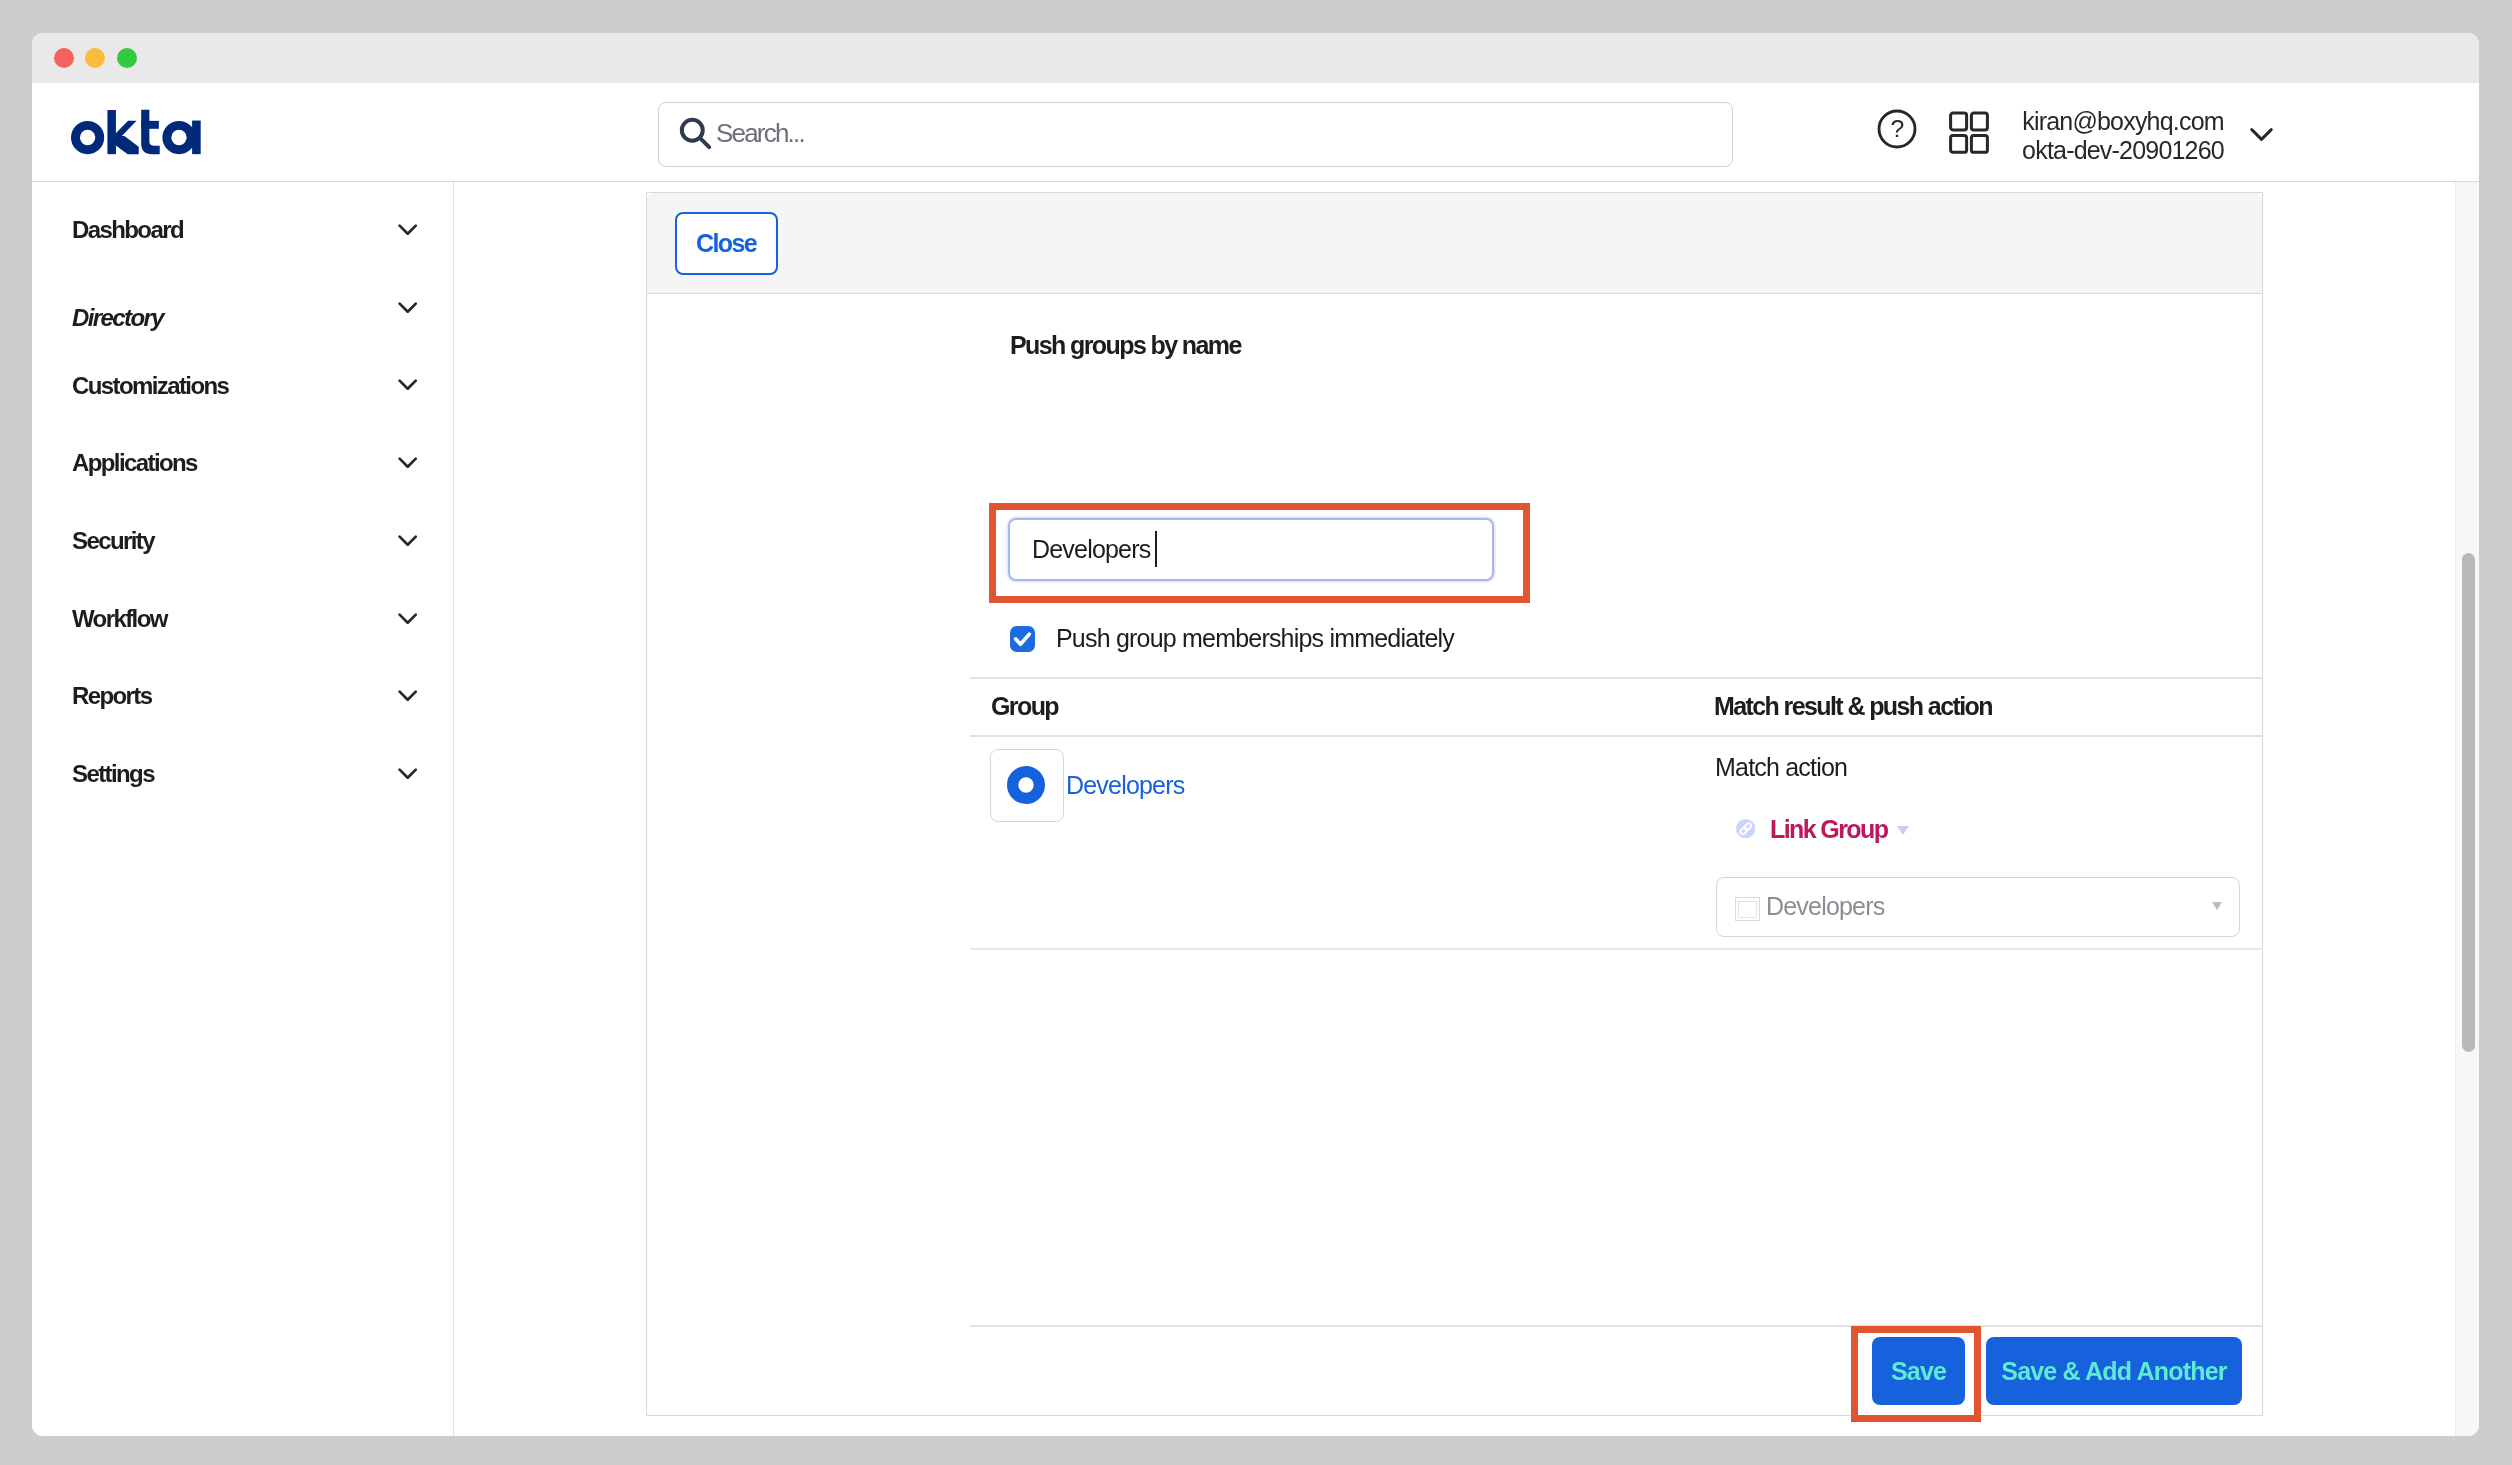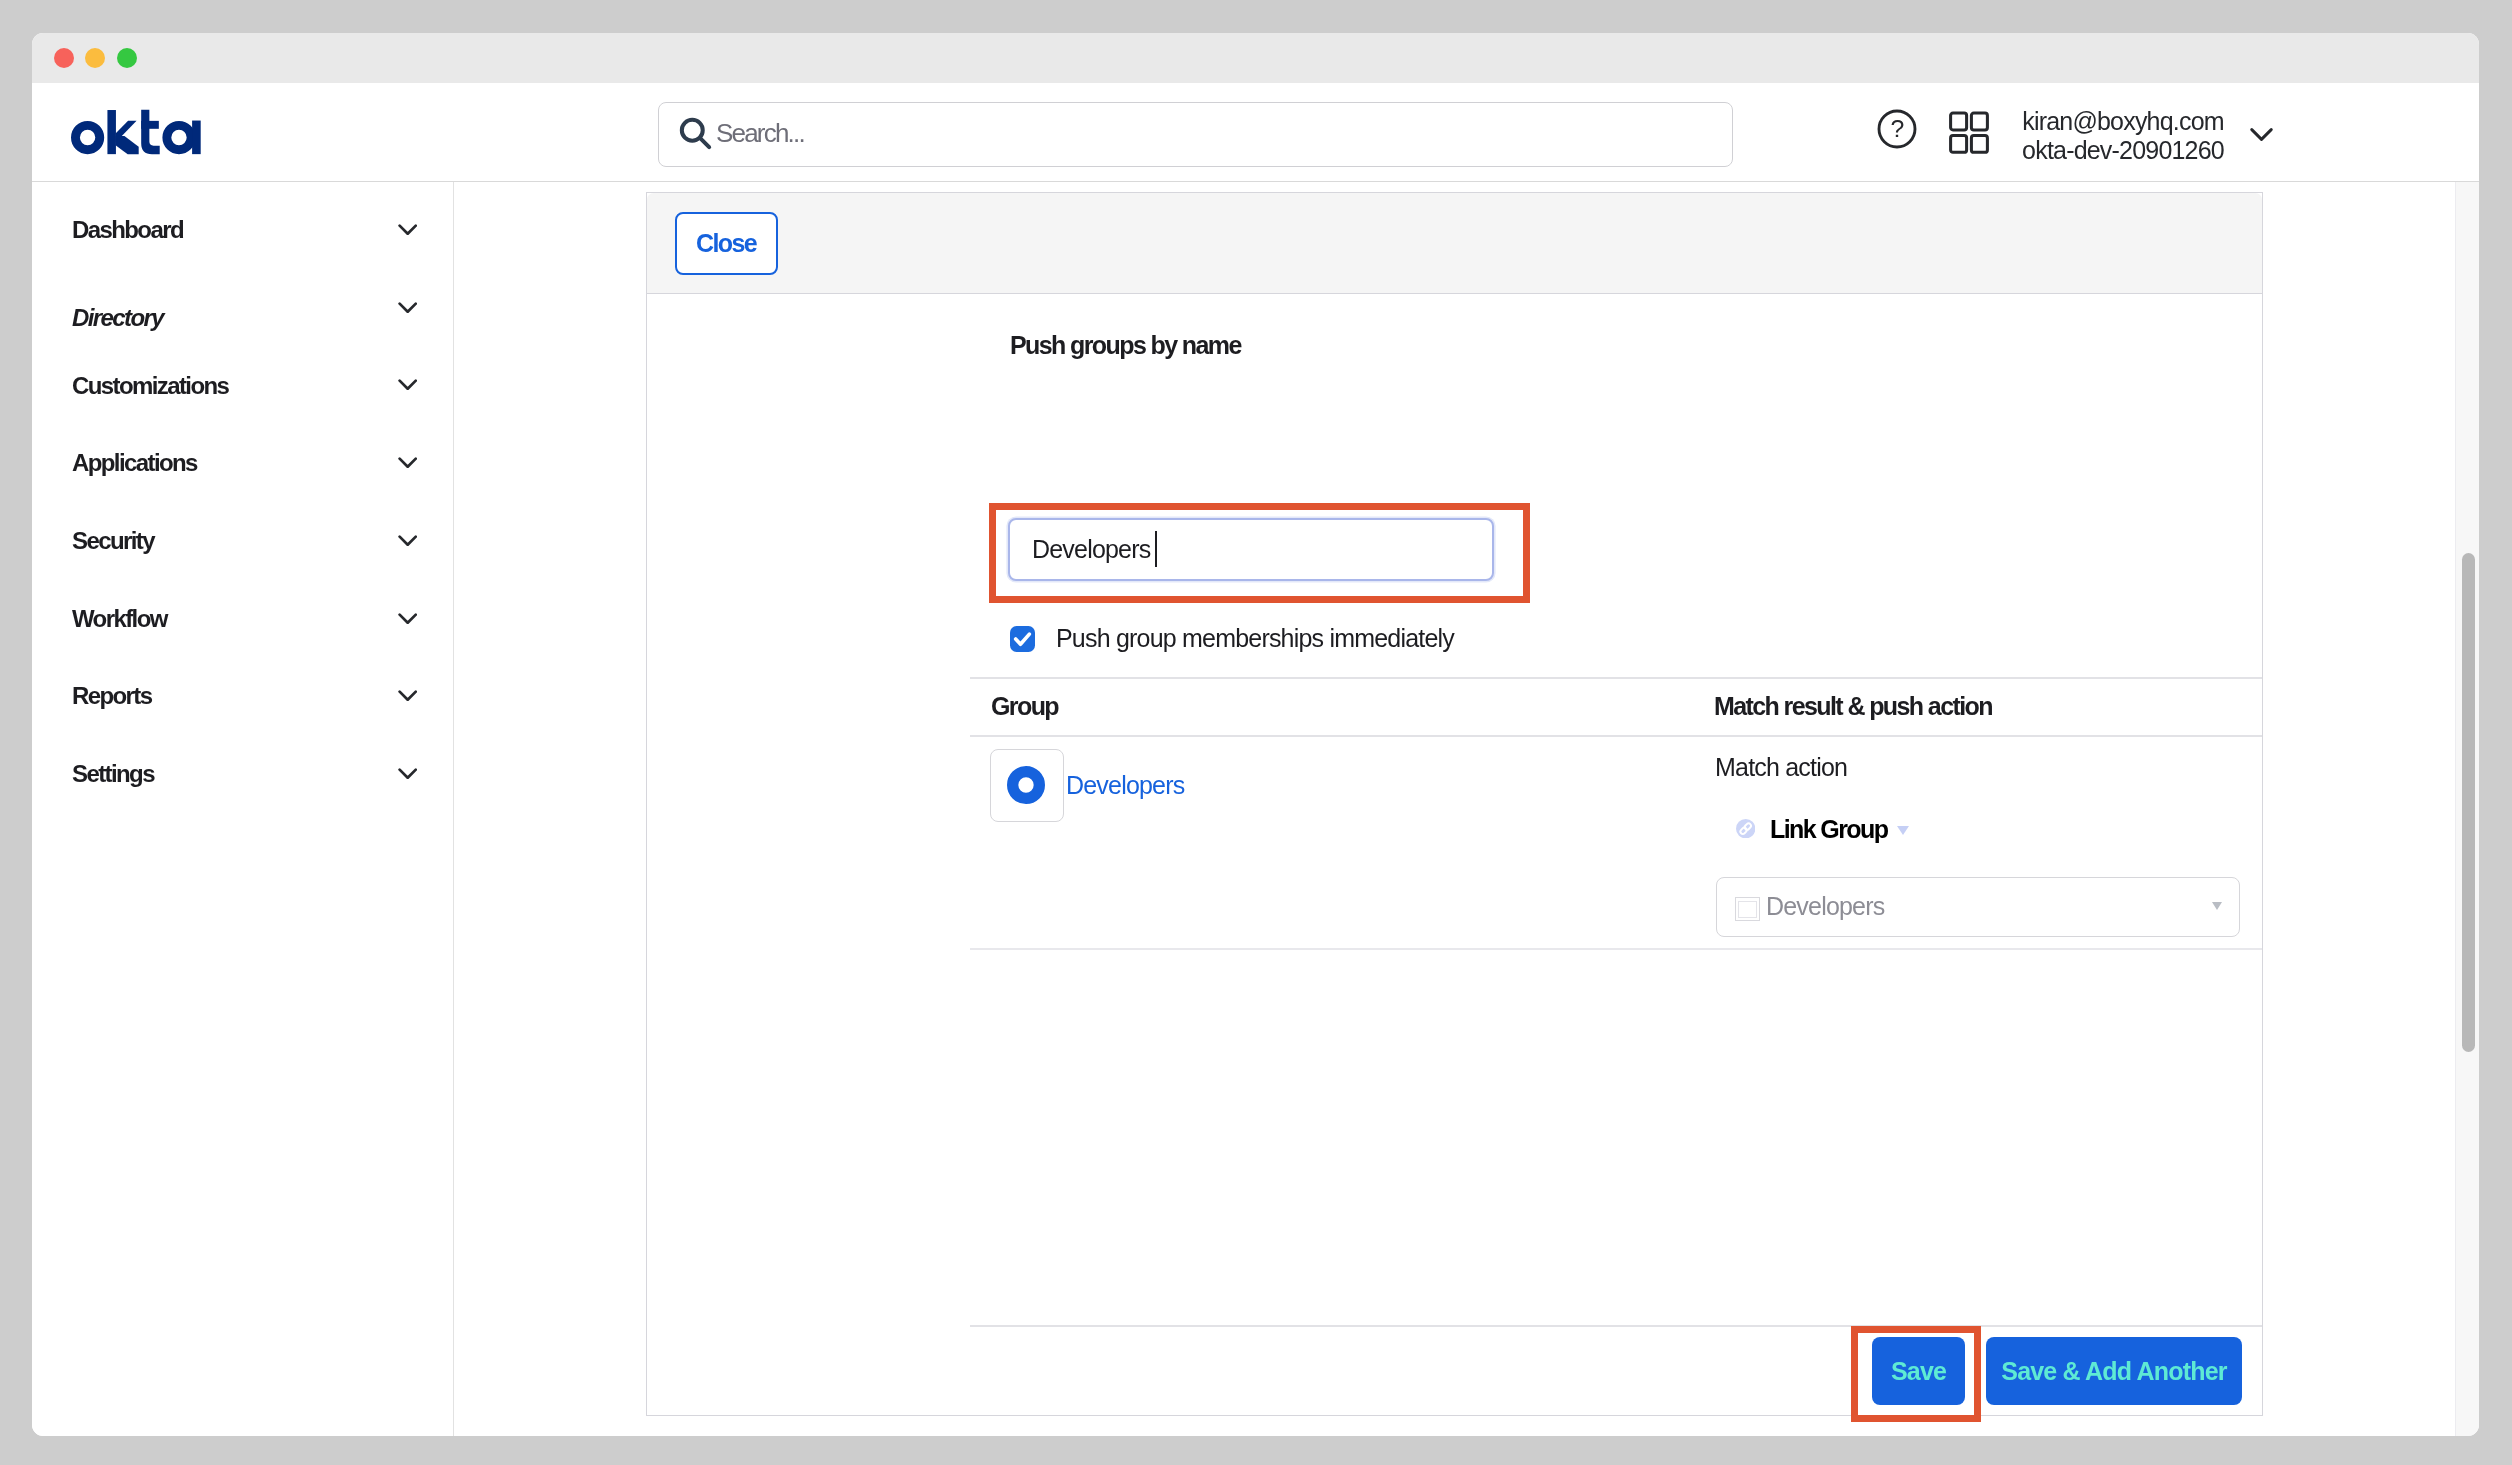--- a/index.html
+++ b/index.html
@@ -148,21 +148,21 @@
     <div class="ct blue" style="left:419px; top:578px;">Developers</div>
     <div class="ct" style="left:1068px; top:560px;">Match action</div>
 
     <svg class="abs" style="left:1089px; top:626px;" width="19.4" height="19.4" viewBox="0 0 24 24">
       <circle cx="12" cy="12" r="12" fill="#ccd5f7"></circle>
       <g transform="rotate(-45 12 12)" fill="none" stroke="#ffffff" stroke-width="2.4">
         <rect x="4" y="9" width="8.5" height="6" rx="3"></rect>
         <rect x="11.5" y="9" width="8.5" height="6" rx="3"></rect>
       </g>
     </svg>
-    <div class="ct bold" style="left:1123px; top:622px; color:#000000;">Link Group</div>
+    <div class="ct bold" style="left:1123px; top:622px; color:#be185d;">Link Group</div>
     <div class="abs" style="left:1250px; top:633px; width:0; height:0; border-left:6.5px solid transparent; border-right:6.5px solid transparent; border-top:9px solid #c5cff5;"></div>
 
     <div id="selbox">
       <div class="abs" style="left:18px; top:19.4px; width:25px; height:24px; border:1.6px solid #d9d9de; background:#fff;">
           <div class="abs" style="left:2.4px; top:2.4px; right:2.4px; bottom:2.4px; border:0.8px solid #e4e4e9;"></div>
         </div>
       <div class="abs" style="left:49px; top:0; line-height:57px; font-size:25px; color:#8d8d95;">Developers</div>
       <div class="abs" style="left:495px; top:24px; width:0; height:0; border-left:5.7px solid transparent; border-right:5.7px solid transparent; border-top:8px solid #b9bdc4;"></div>
     </div>
     <div class="divider" style="left:323px; top:755px; right:0; background:#e8e8ec;"></div>

